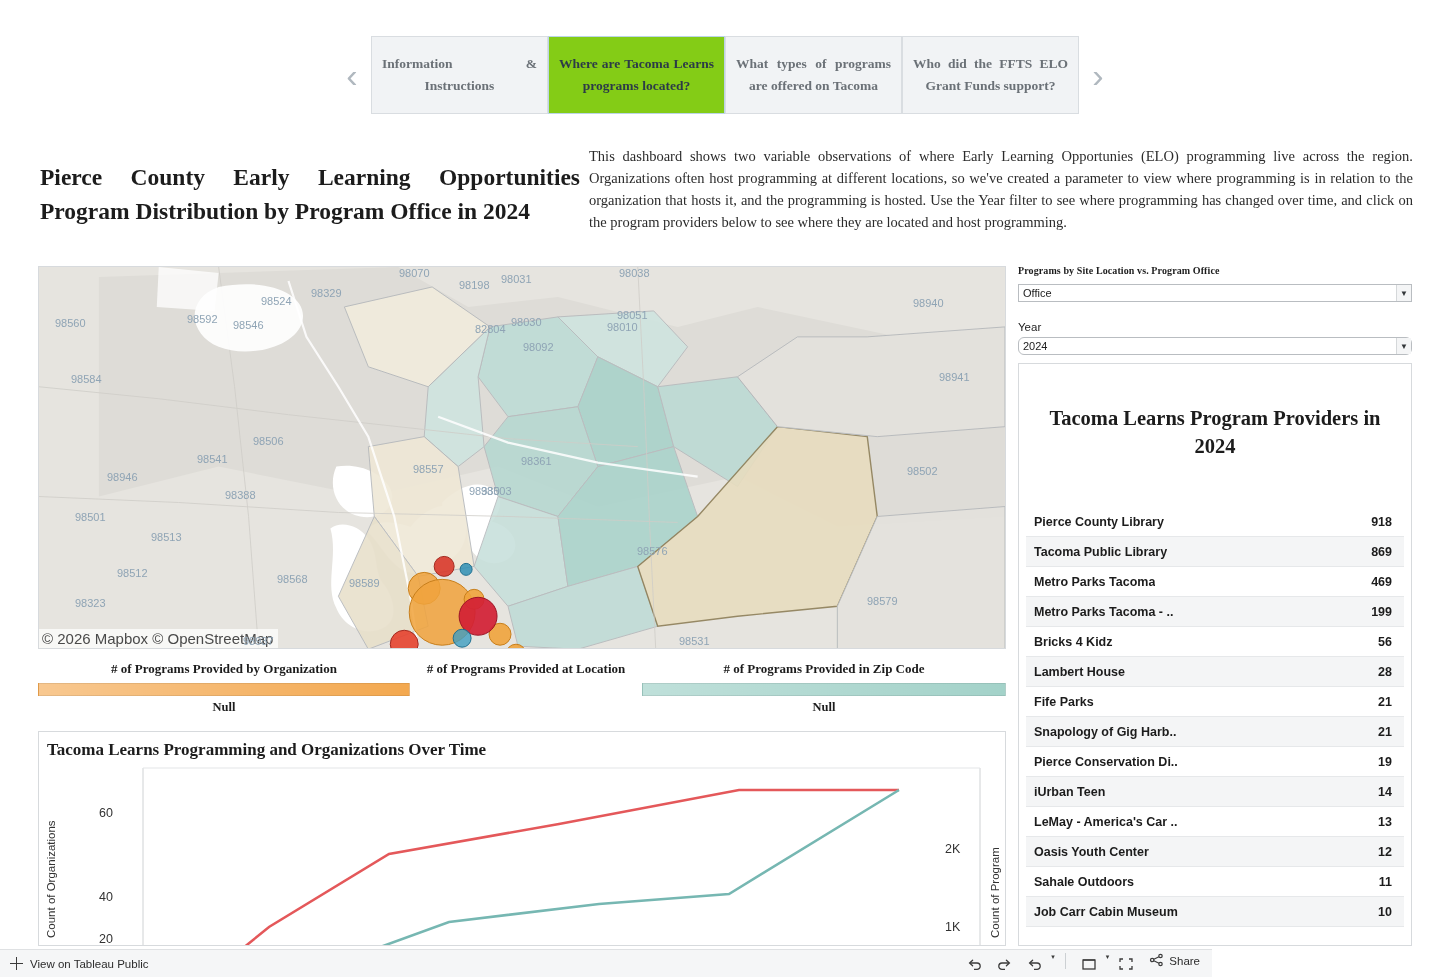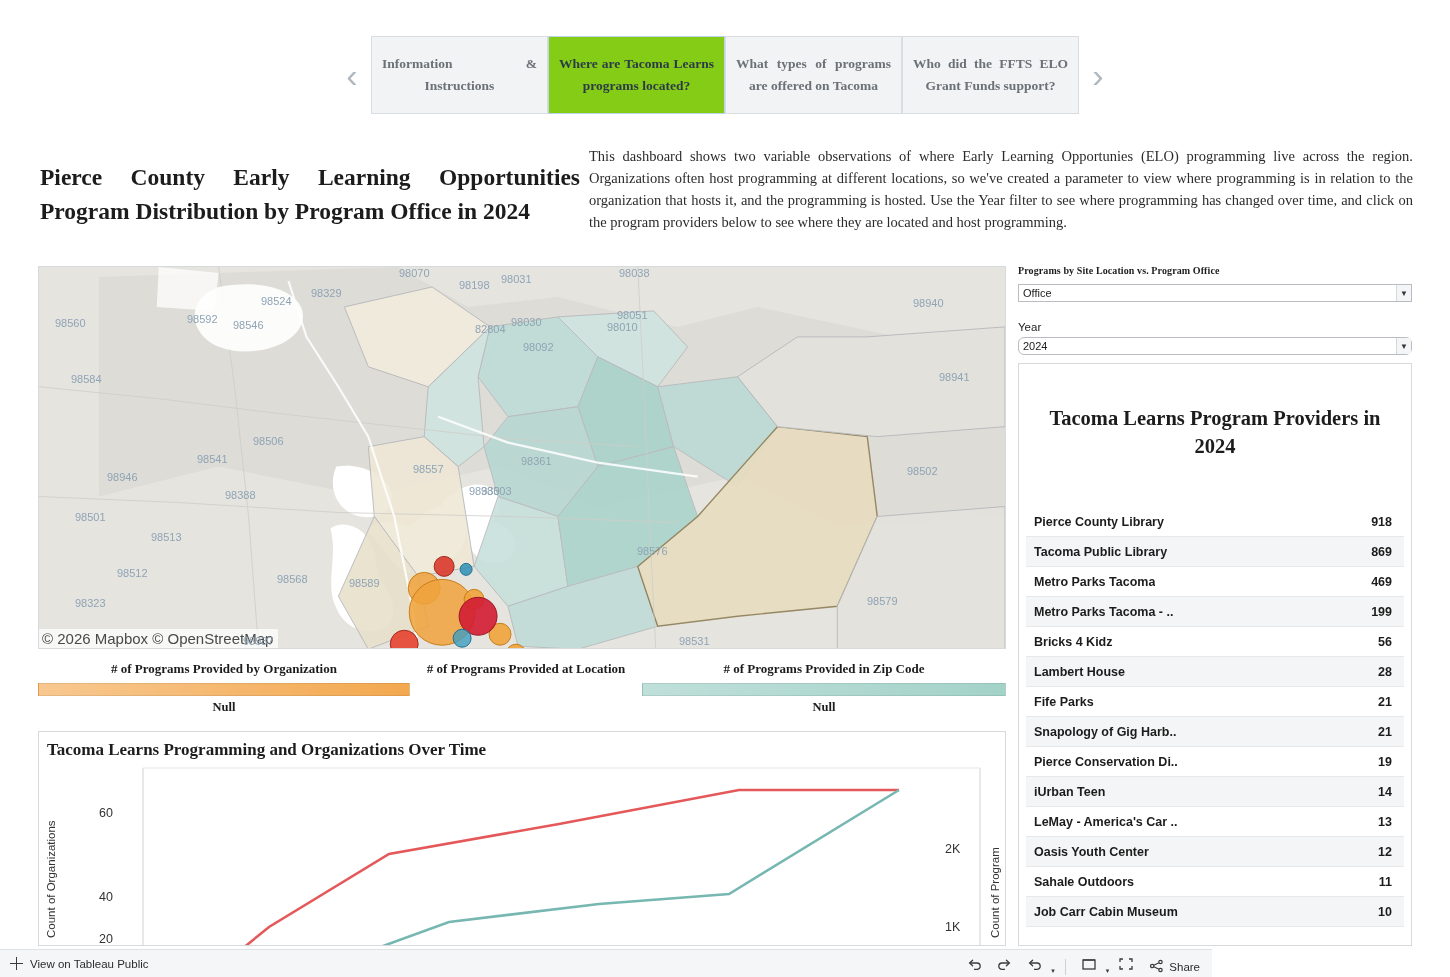--- a/index.html
+++ b/index.html
@@ -207,21 +207,21 @@
   .toolbar {
     position: absolute; left: 0; bottom: 0;
     width: 1212px; height: 28px;
     background: #f5f6f7;
     border-top: 1px solid #dfe1e3;
     display: flex; align-items: center;
     font-family: "Liberation Sans", sans-serif;
     font-size: 11.5px; color: #2c2c2c;
   }
   .tb-left { display: flex; align-items: center; gap: 7px; padding-left: 10px; }
-  .tb-right { margin-left: auto; display: flex; align-items: flex-end; gap: 4px; padding-right: 12px; }
+  .tb-right { margin-left: auto; display: flex; align-items: flex-start; gap: 4px; padding-right: 12px; }
   .tb-btn {
     width: 26px; height: 22px;
     display: flex; align-items: center; justify-content: center;
     cursor: pointer; color: #3b3b3b;
   }
   .tb-sep { width: 1px; height: 16px; background: #ccd0d3; margin: 0 6px; }
   .tb-share { display: flex; align-items: center; gap: 5px; cursor: pointer; padding-left: 6px; }
   .tiny-caret { font-size: 7px; color: #3b3b3b; }
   .tableau-glyph {
     width: 13px; height: 13px; position: relative; display: inline-block;

